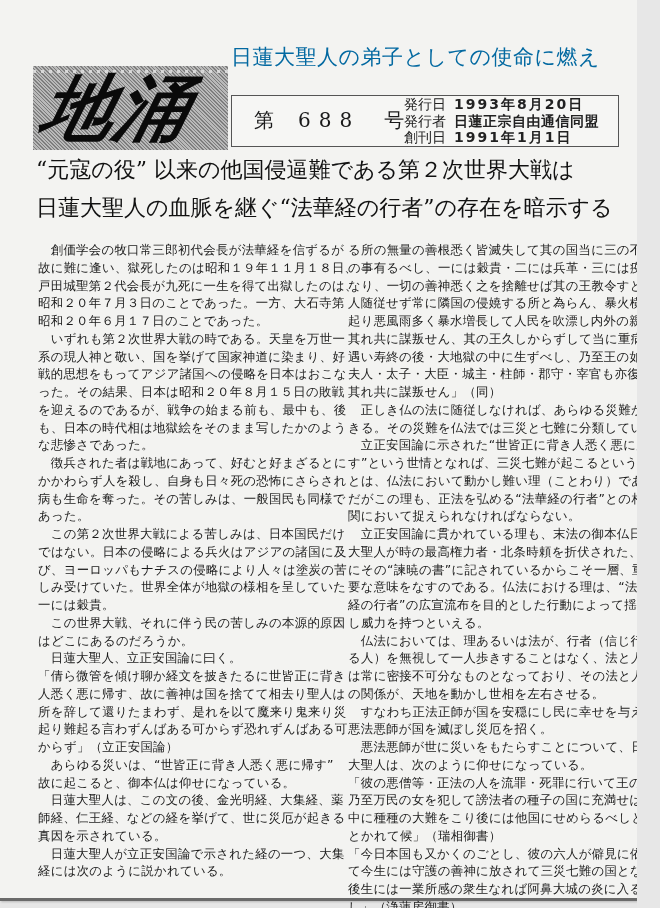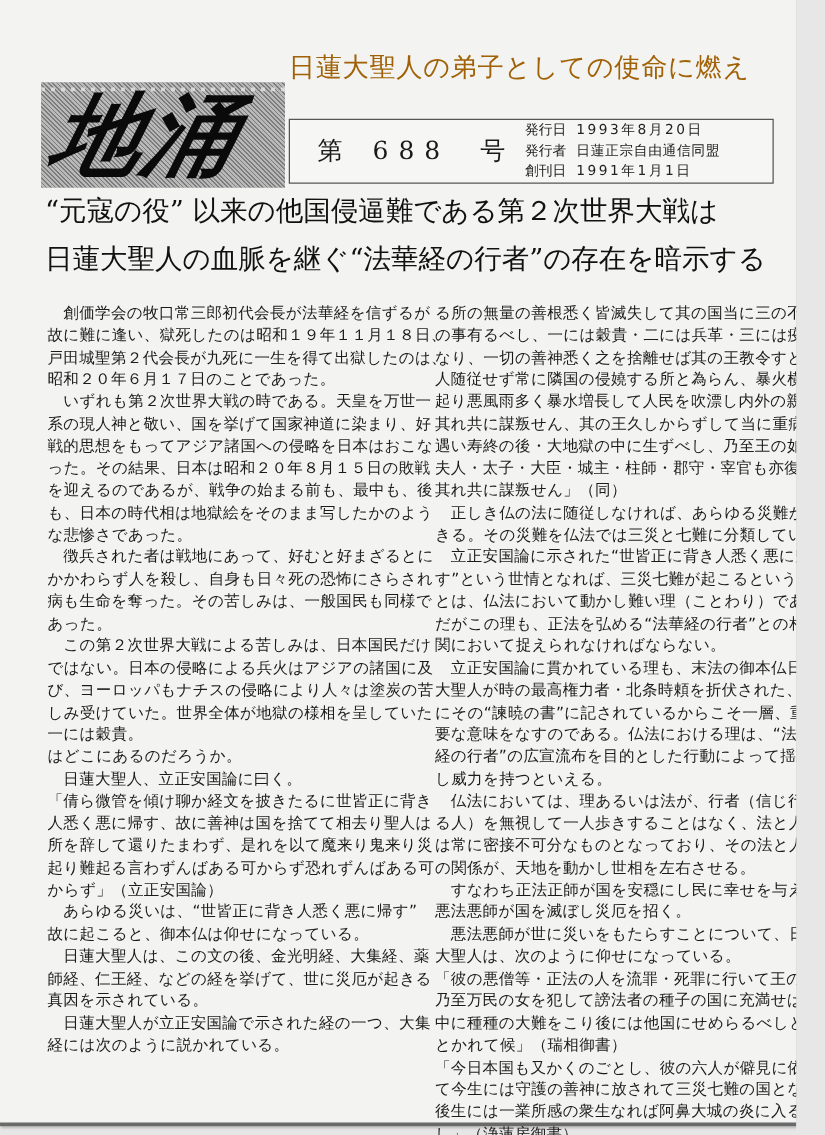--- a/index.html
+++ b/index.html
@@ -34,43 +34,43 @@
   }
   .logo .logo-text {
     position: absolute; left: 10px; top: 0px; width: 180px; height: 84px;
     font-family: "DejaVu Serif", serif;
     font-size: 72px; line-height: 84px; font-style: italic; font-weight: bold;
     color: #0a0a0a; letter-spacing: 2px;
     transform: skewX(-14deg);
   }
   .slogan {
     position: absolute; left: 231px; top: 46px;
-    font-family: Liberation Mono, monospace;
-    font-size: 21px; line-height: 22px; color: #a16207;
+    font-family: Liberation Serif, serif;
+    font-size: 21px; line-height: 22px; color: #0369a1;
     letter-spacing: 0.5px;
   }
   .issue-box {
     position: absolute; left: 231px; top: 95px; width: 386px; height: 50px;
     border: 1px solid #555;
     background: #f6f6f4;
   }
   .issue-no {
     position: absolute; left: 22px; top: 8px;
     font-family: "DejaVu Serif", serif;
     font-size: 20px; line-height: 32px; color: #1a1a1a;
     display: flex; gap: 24px;
   }
   .issue-no .num { letter-spacing: 8px; }
   .meta {
-    position: absolute; left: 188px; top: 0px;
-    font-size: 11px; line-height: 16.5px; color: #222;
+    position: absolute; left: 172px; top: 0px;
+    font-size: 14px; line-height: 16.5px; color: #222;
   }
   .meta-row { display: flex; gap: 8px; }
-  .meta-row .v { letter-spacing: 2px; font-weight: normal; }
-  .meta-row .v.org { letter-spacing: 0.5px; font-weight: normal; }
+  .meta-row .v { letter-spacing: 2px; font-weight: bold; }
+  .meta-row .v.org { letter-spacing: 0.5px; font-weight: bold; }
   .headline {
     position: absolute; left: 0; width: 637px;
     font-family: "DejaVu Serif", serif;
     color: #111; font-size: 22px; line-height: 30px;
     white-space: nowrap;
   }
   .headline.h1 { top: 155px; padding-left: 36px; }
   .headline.h2 { top: 193px; padding-left: 36px; }
   .col {
     position: absolute; top: 241px; width: 290px;
@@ -117,37 +117,39 @@
     </div>
   </div>
 
   <div class="headline h1">“元寇の役” 以来の他国侵逼難である第２次世界大戦は</div>
   <div class="headline h2">日蓮大聖人の血脈を継ぐ“法華経の行者”の存在を暗示する</div>
 
   <div class="col left" id="col-left">
       <span class="line">　創価学会の牧口常三郎初代会長が法華経を信ずるが</span>
       <span class="line">故に難に逢い、獄死したのは昭和１９年１１月１８日、</span>
       <span class="line">戸田城聖第２代会長が九死に一生を得て出獄したのは、</span>
+      <span class="line">昭和２０年７月３日のことであった。一方、大石寺第</span>
       <span class="line">昭和２０年６月１７日のことであった。</span>
       <span class="line">　いずれも第２次世界大戦の時である。天皇を万世一</span>
       <span class="line">系の現人神と敬い、国を挙げて国家神道に染まり、好</span>
       <span class="line">戦的思想をもってアジア諸国への侵略を日本はおこな</span>
       <span class="line">った。その結果、日本は昭和２０年８月１５日の敗戦</span>
       <span class="line">を迎えるのであるが、戦争の始まる前も、最中も、後</span>
       <span class="line">も、日本の時代相は地獄絵をそのまま写したかのよう</span>
       <span class="line">な悲惨さであった。</span>
       <span class="line">　徴兵された者は戦地にあって、好むと好まざるとに</span>
       <span class="line">かかわらず人を殺し、自身も日々死の恐怖にさらされ</span>
       <span class="line">病も生命を奪った。その苦しみは、一般国民も同様で</span>
       <span class="line">あった。</span>
       <span class="line">　この第２次世界大戦による苦しみは、日本国民だけ</span>
       <span class="line">ではない。日本の侵略による兵火はアジアの諸国に及</span>
       <span class="line">び、ヨーロッパもナチスの侵略により人々は塗炭の苦</span>
       <span class="line">しみ受けていた。世界全体が地獄の様相を呈していた</span>
       <span class="line">一には穀貴。</span>
+      <span class="line">　この世界大戦、それに伴う民の苦しみの本源的原因</span>
       <span class="line">はどこにあるのだろうか。</span>
       <span class="line">　日蓮大聖人、立正安国論に曰く。</span>
       <span class="line">「倩ら微管を傾け聊か経文を披きたるに世皆正に背き</span>
       <span class="line">人悉く悪に帰す、故に善神は国を捨てて相去り聖人は</span>
       <span class="line">所を辞して還りたまわず、是れを以て魔来り鬼来り災</span>
       <span class="line">起り難起る言わずんばある可からず恐れずんばある可</span>
       <span class="line">からず」（立正安国論）</span>
       <span class="line">　あらゆる災いは、“世皆正に背き人悉く悪に帰す”</span>
       <span class="line">故に起こると、御本仏は仰せになっている。</span>
       <span class="line">　日蓮大聖人は、この文の後、金光明経、大集経、薬</span>

